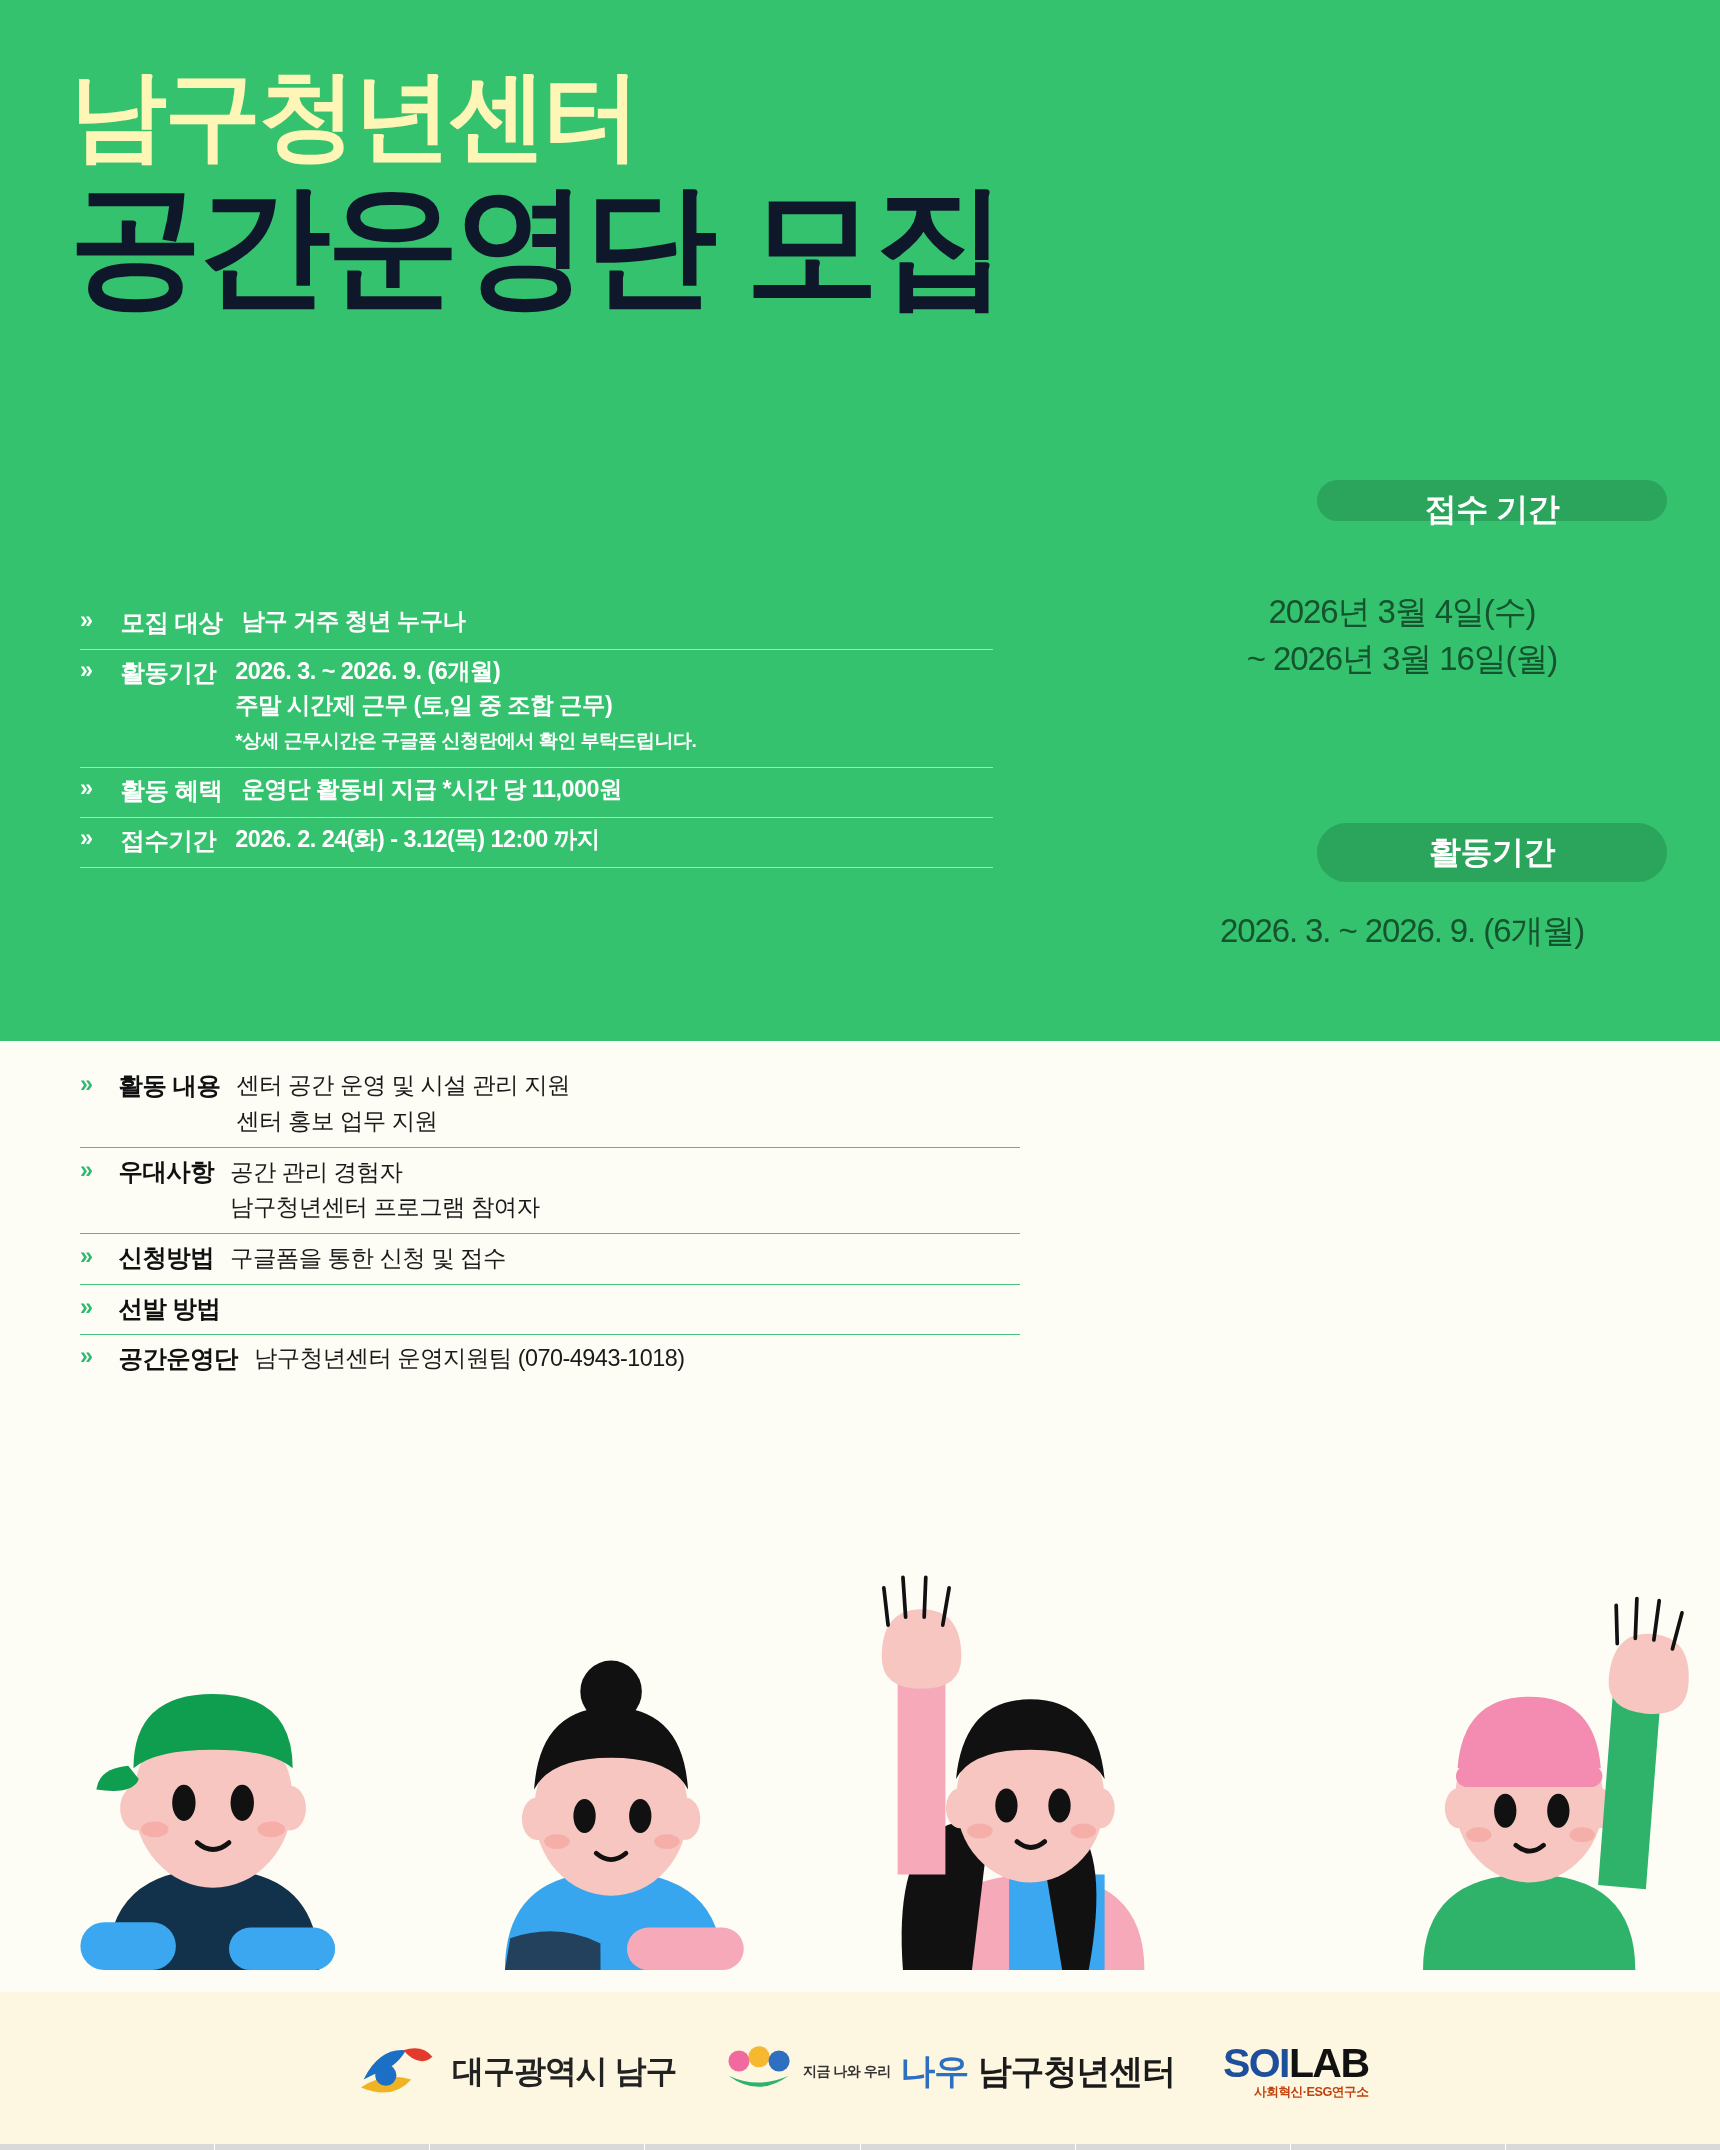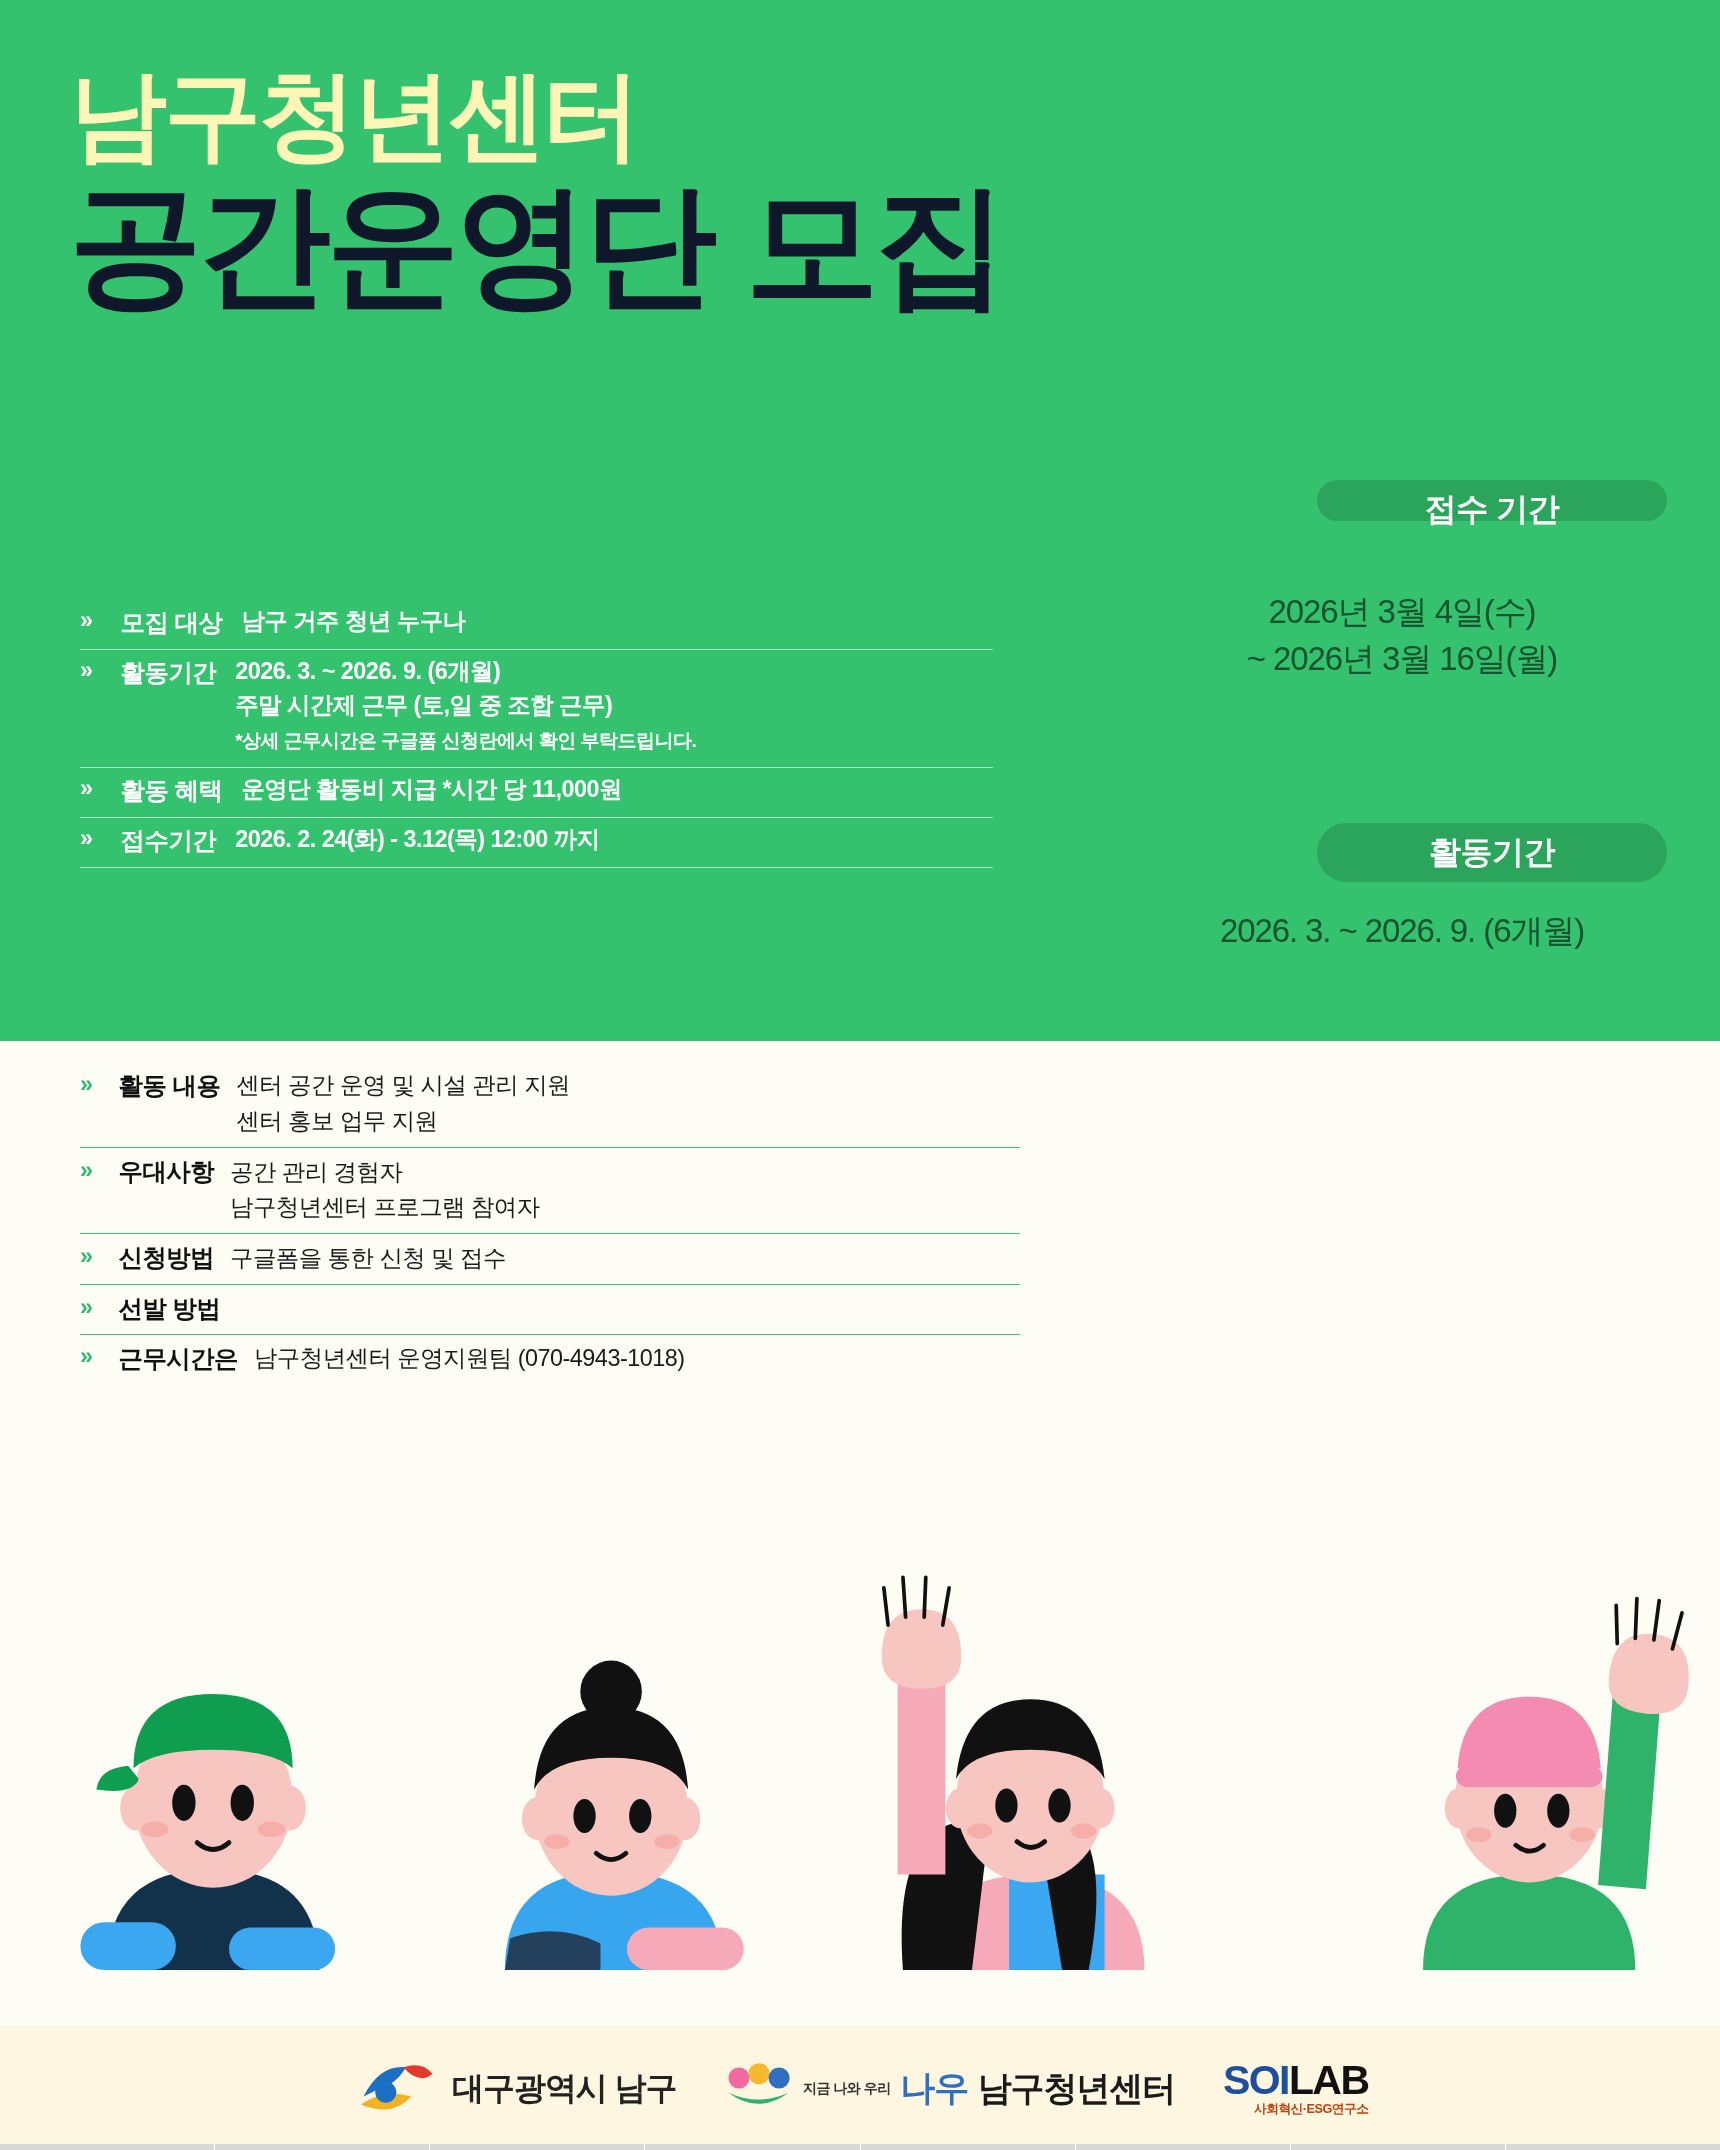--- a/index.html
+++ b/index.html
@@ -183,21 +183,21 @@
     width: 1721px;
     height: 467px;
   }
 
   
   .footer {
     position: absolute;
     left: 0;
     bottom: 0;
     width: 1721px;
-    height: 125px;
+    height: 159px;
     background: #fdf6e0;
     display: flex;
     align-items: center;
     justify-content: center;
     gap: 48px;
   }
   .logo {
     display: flex;
     align-items: center;
     gap: 9.6px;
@@ -337,21 +337,21 @@
       <span class="bval">구글폼을 통한 신청 및 접수</span>
     </div>
 
     <div class="binfo-row">
       <span class="bchev">»</span>
       <span class="blbl">선발 방법</span>
     </div>
 
     <div class="binfo-row" style="border-bottom:none;">
       <span class="bchev">»</span>
-      <span class="blbl">근무시간은</span>
+      <span class="blbl">공간운영단</span>
       <span class="bval">남구청년센터 운영지원팀 (070-4943-1018)</span>
     </div>
 
   </div>
 
   <svg class="illustration" viewBox="0 0 3240 880">
 
     <g>
       <path d="M200 880 q0-190 200-190 q200 0 200 190 z" fill="#12314a"></path>
       <rect x="150" y="790" width="180" height="90" rx="45" fill="#3aa7f0"></rect>

